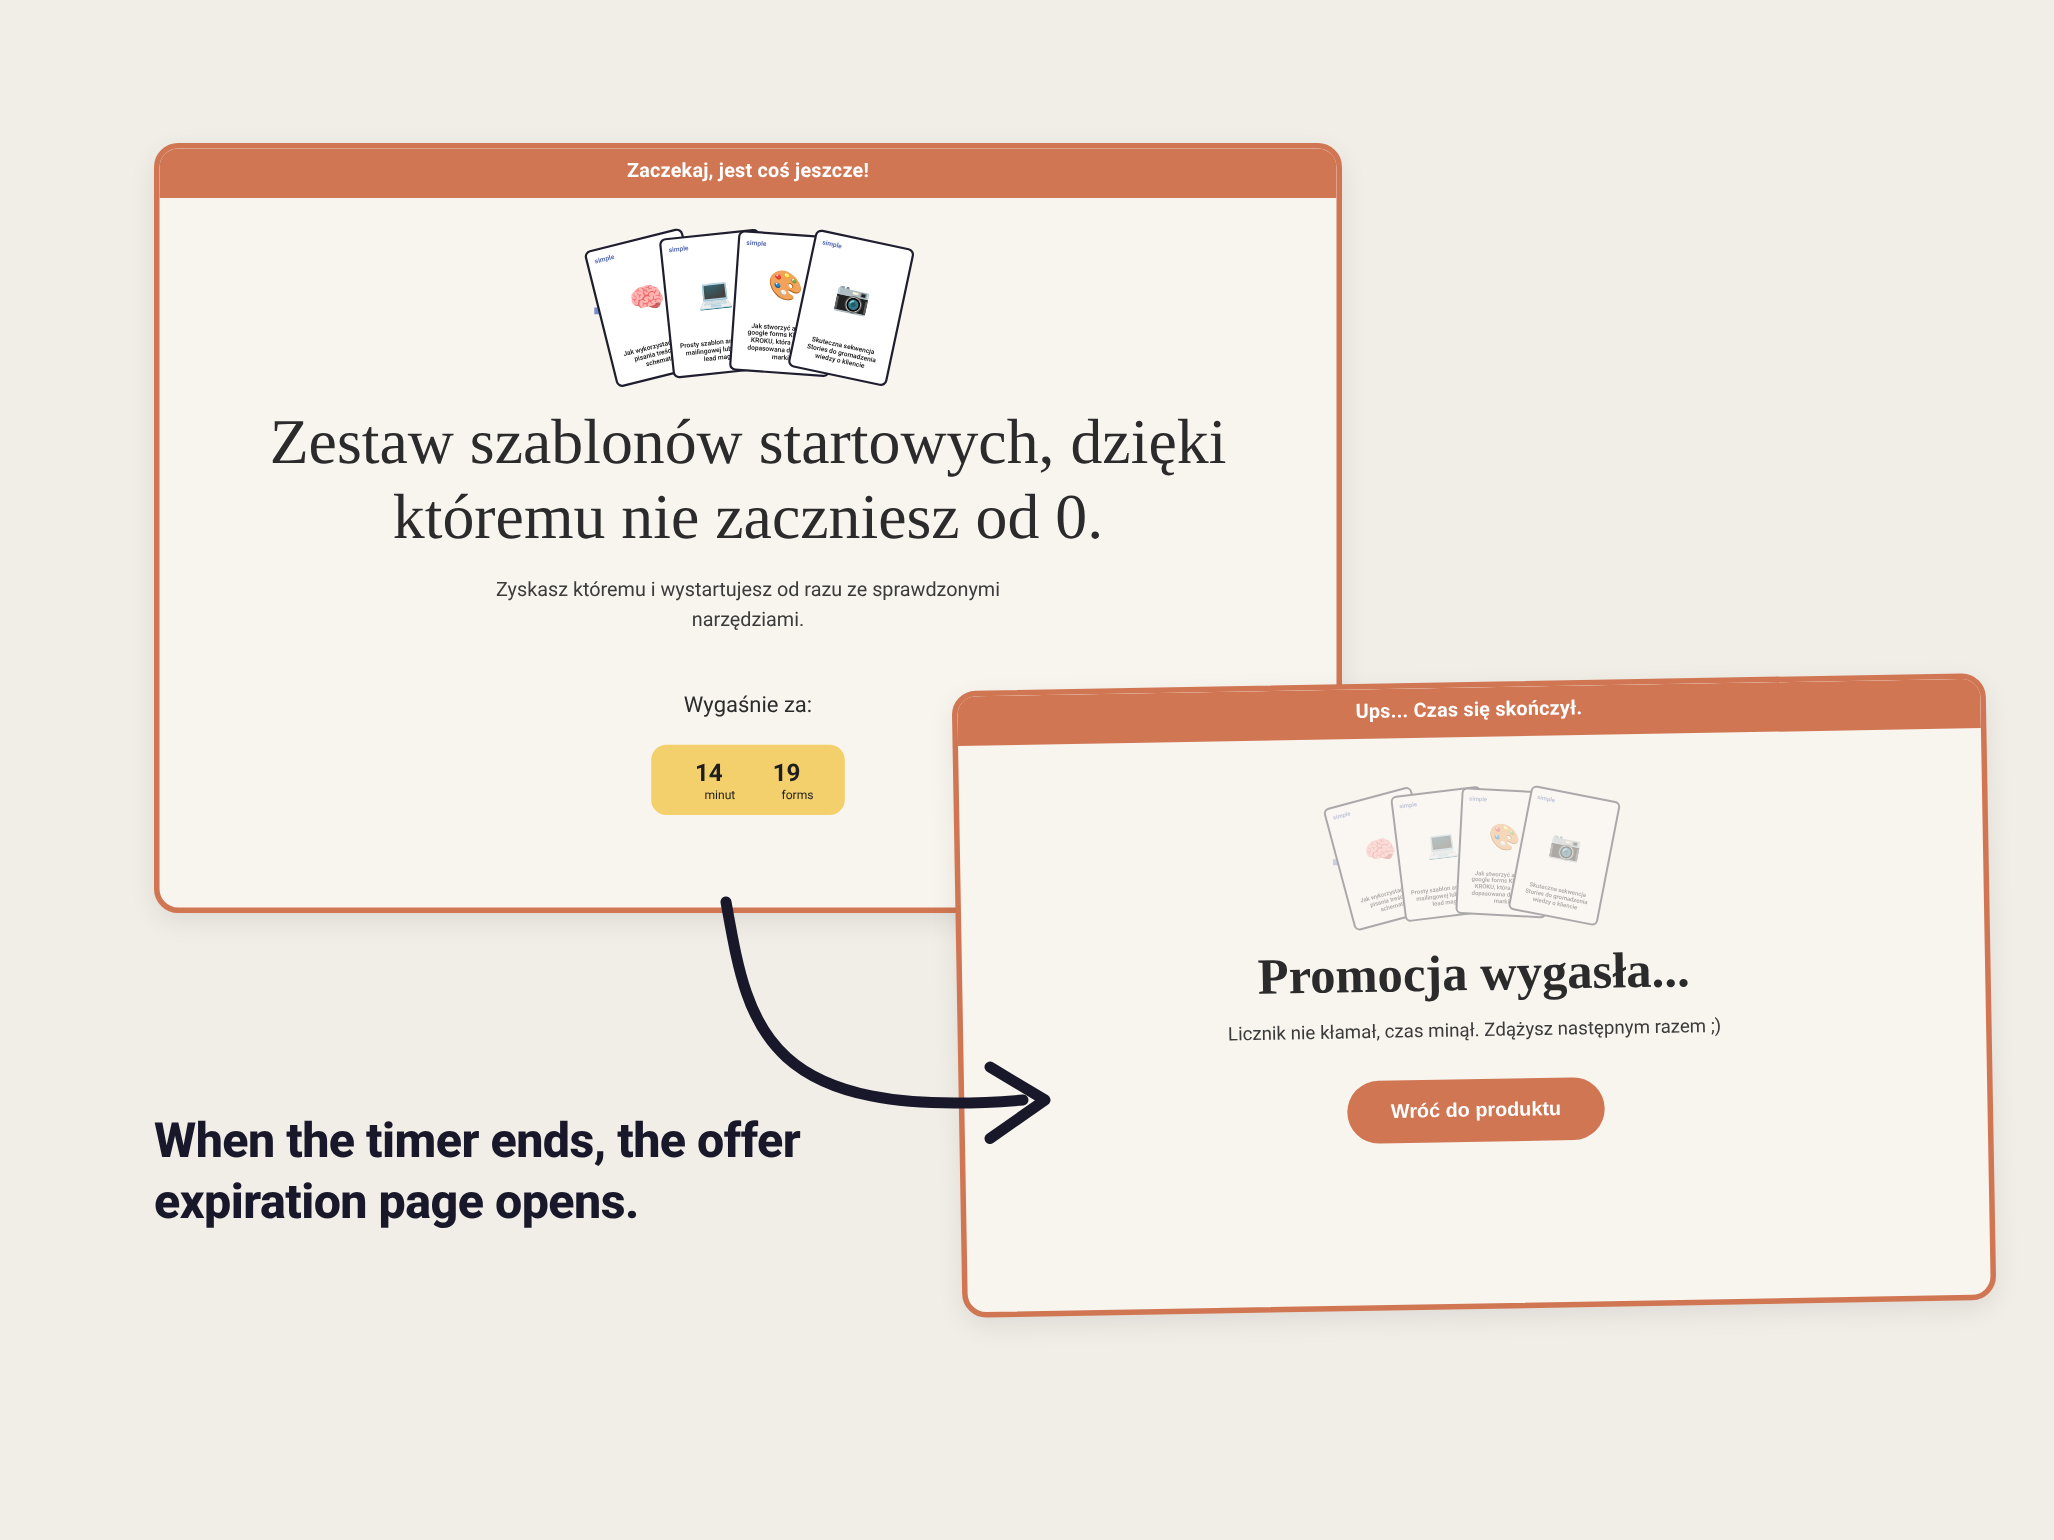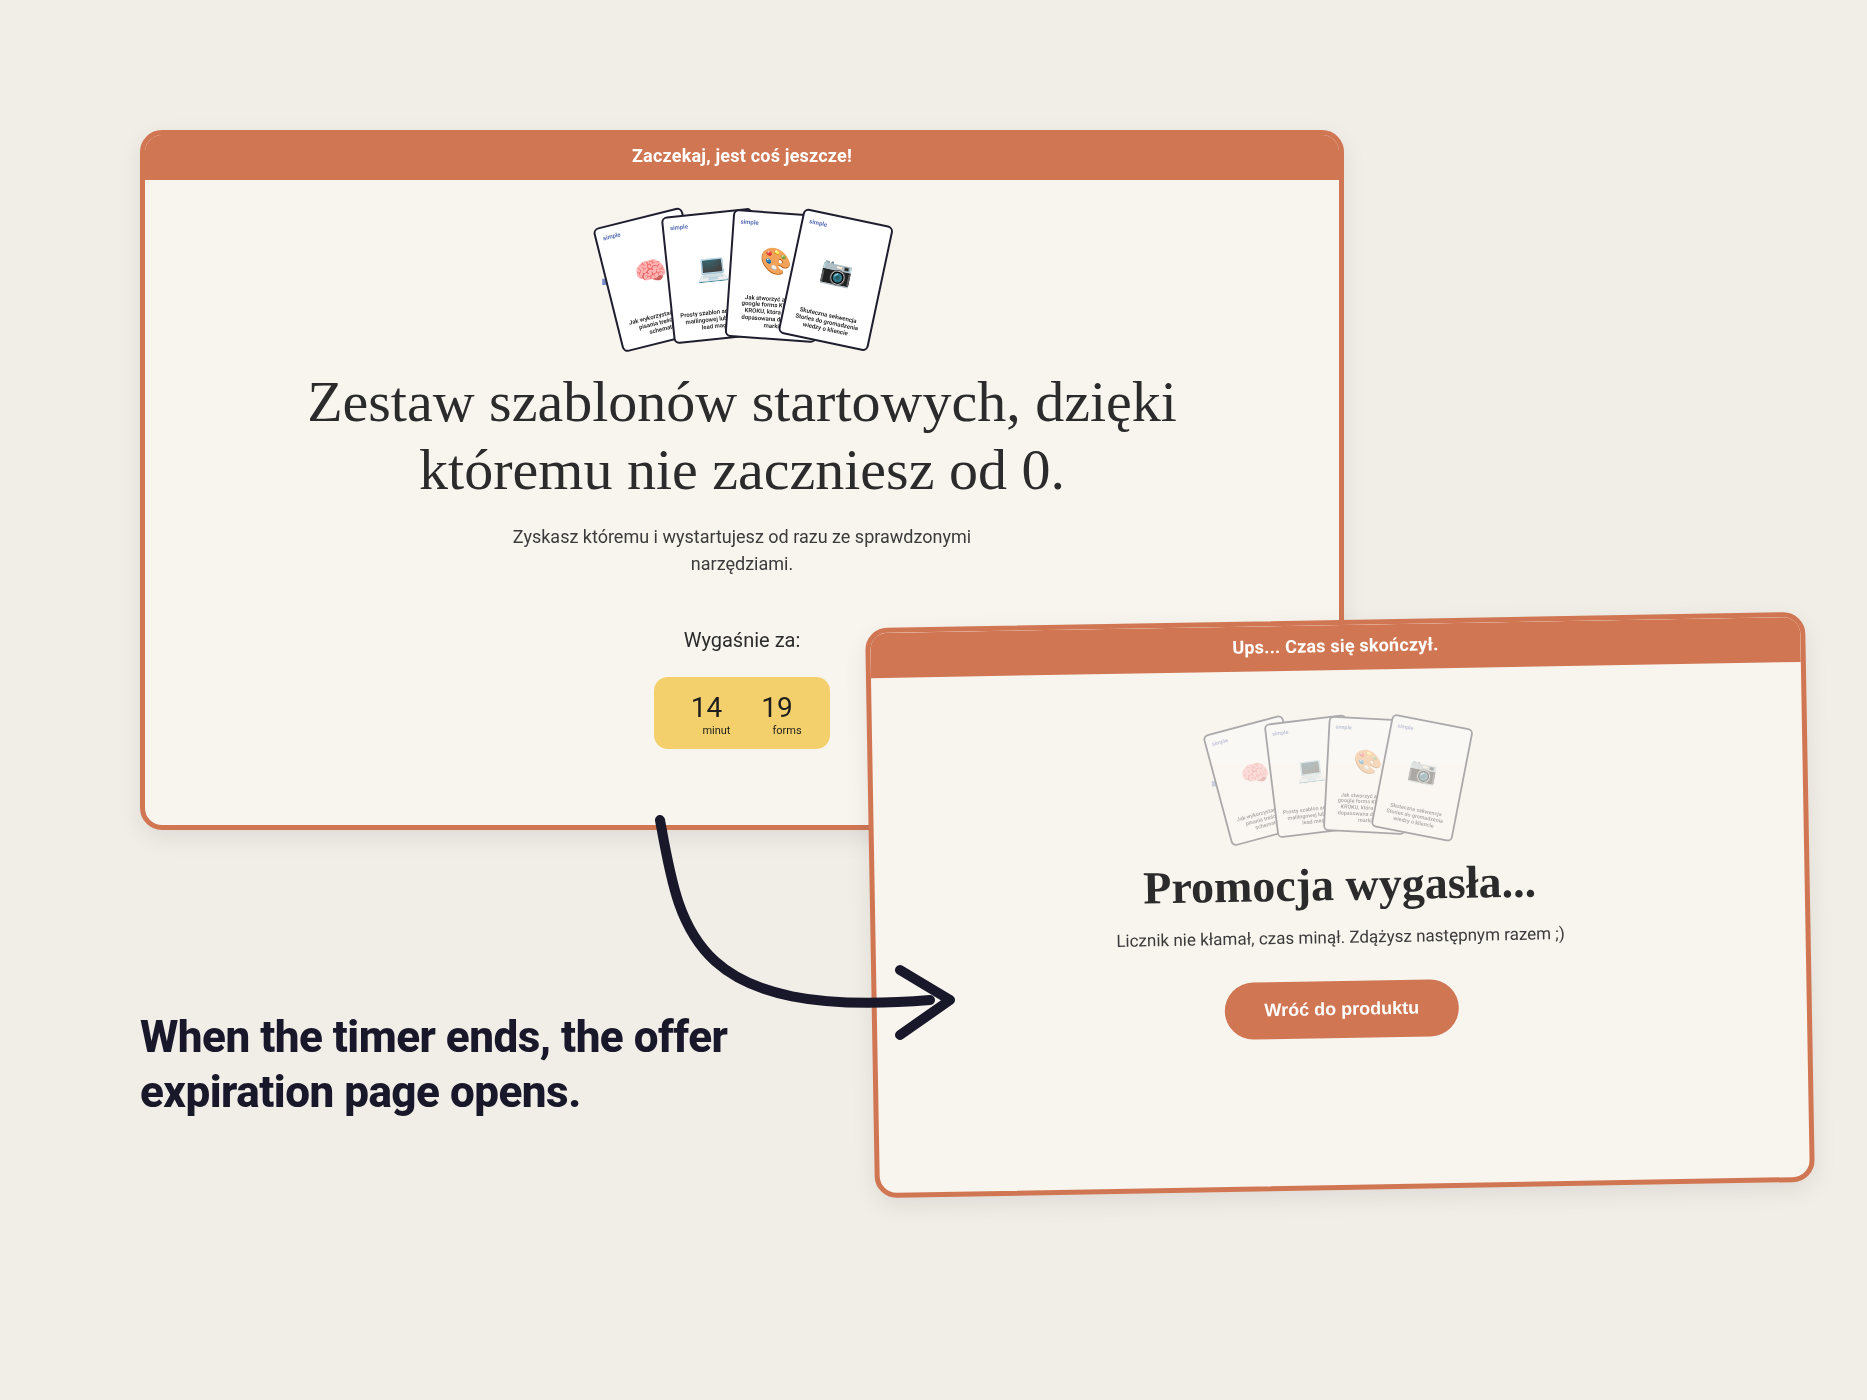--- a/index.html
+++ b/index.html
@@ -24,21 +24,21 @@
     background: #d07653;
     color: #fff;
     text-align: center;
     font-weight: 700;
     font-size: 18px;
     padding: 10px 0 14px;
     letter-spacing: 0.2px;
   }
 
   
-  .win1 { left: 140px; top: 130px; width: 1204px; height: 700px; }
+  .win1 { left: 140px; top: 130px; width: 1080px; height: 700px; }
   .win1 .content { padding: 30px 60px 40px; text-align: center; }
   .plus-icon {
     display: inline-block;
     color: #7a8dc8;
     font-size: 44px;
     font-weight: 900;
     vertical-align: middle;
     margin-right: 10px;
     position: relative;
     top: -30px;
@@ -93,21 +93,21 @@
   .offer-lines { font-size: 20px; color: #2b2b2b; margin-bottom: 22px; line-height: 1.5; }
   .timer {
     display: inline-flex;
     gap: 22px;
     background: #f3d06b;
     border-radius: 14px;
     padding: 14px 28px 12px;
     align-items: center;
   }
   .timer .unit { text-align: center; }
-  .timer .num { font-size: 28px; font-weight: 400; color: #1e1e1e; }
+  .timer .num { font-size: 22px; font-weight: 700; color: #1e1e1e; }
   .timer .lbl { font-size: 11px; color: #1e1e1e; margin-left: 20px; }
 
   
   .win2 { left: 870px; top: 620px; width: 940px; height: 570px; transform: rotate(-1deg); }
   .win2 .content { padding: 40px 60px; text-align: center; }
   .win2 .cards-row { opacity: 0.35; transform: scale(0.9); margin-bottom: 20px; }
   .heading2 {
     font-family: Georgia, "Times New Roman", serif;
     color: #2b2b2b;
     font-size: 46px;

